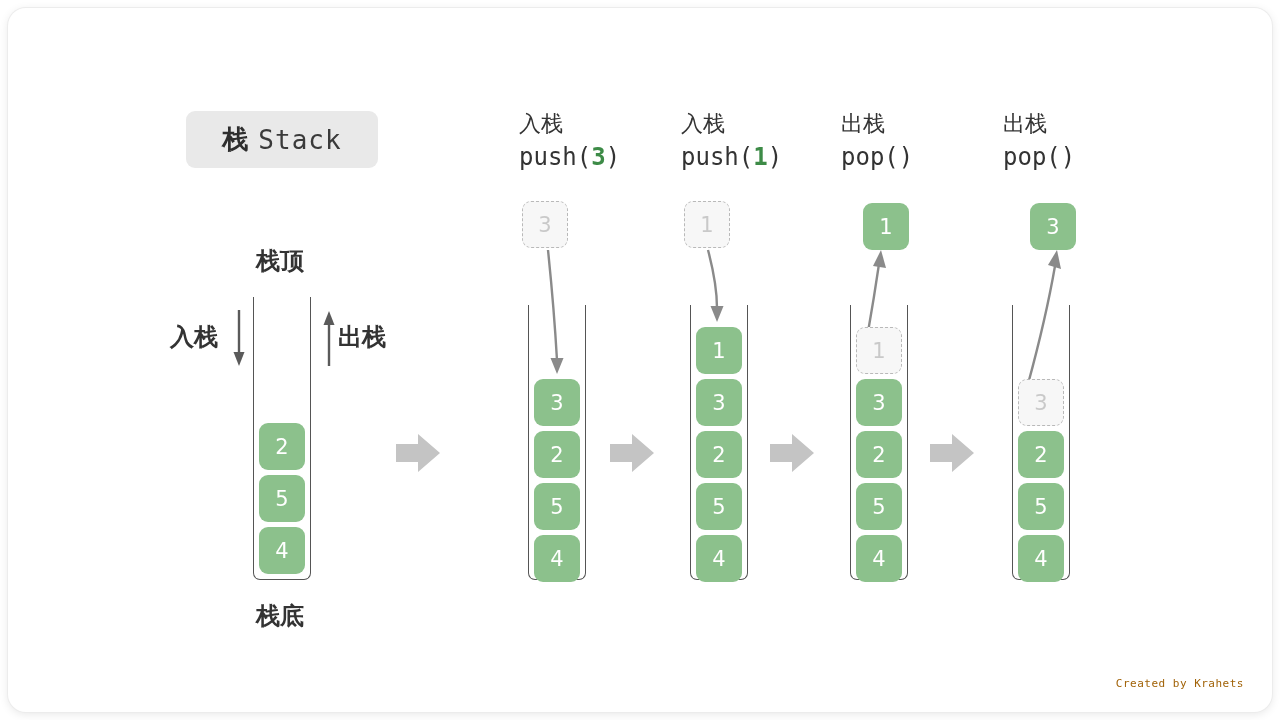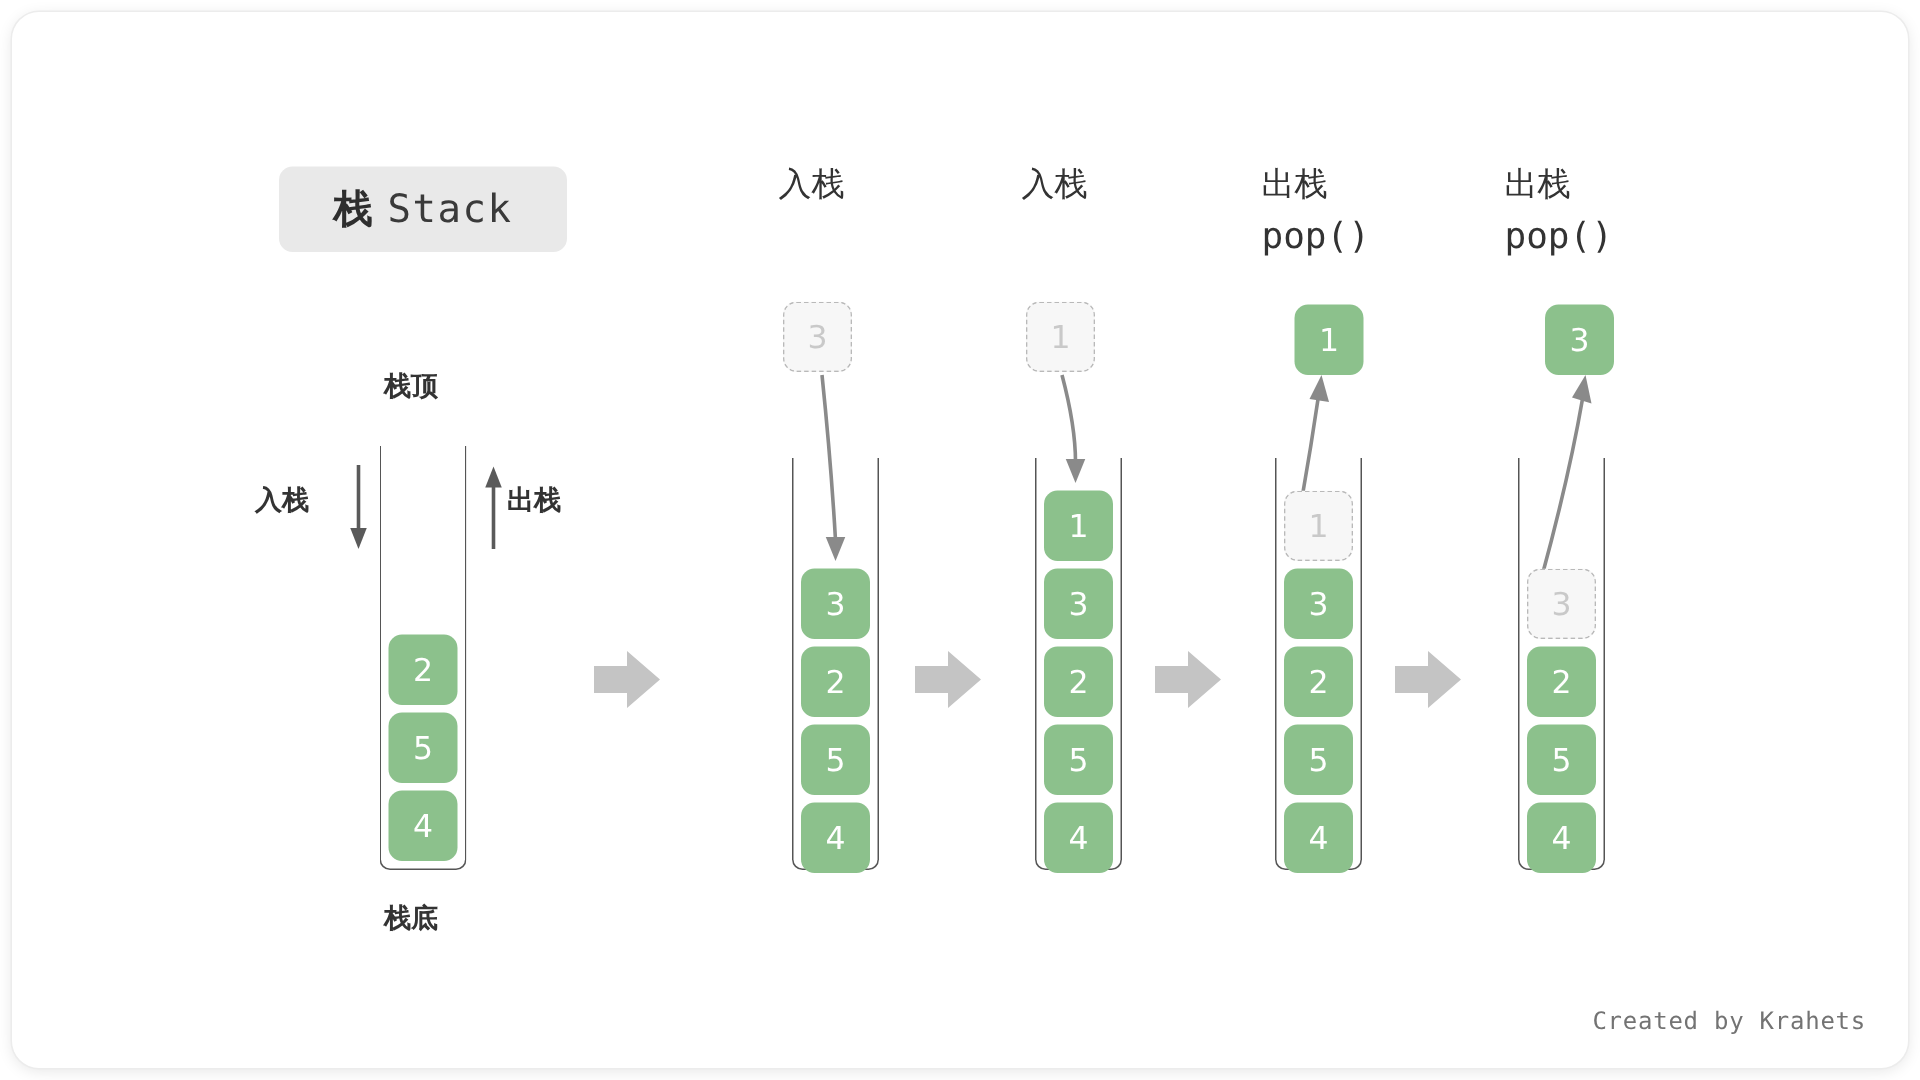--- a/index.html
+++ b/index.html
@@ -55,21 +55,21 @@
     font-family: "DejaVu Sans Mono", monospace;
     font-size: 26px;
     color: #3a3a3a;
     letter-spacing: 1px;
   }
 
   
   .cn-label {
     position: absolute;
     font-family: "DejaVu Sans", sans-serif;
-    font-size: 18px;
+    font-size: 24px;
     font-weight: bold;
     color: #333333;
     white-space: nowrap;
   }
   .top-label  { left: 248px; top: 237px; }
   .bot-label  { left: 248px; top: 592px; }
   .push-side  { left: 162px; top: 313px; }
   .pop-side   { left: 330px; top: 313px; }
 
   
@@ -137,22 +137,22 @@
     width: 46px;
     height: 42px;
   }
 
   
   .watermark {
     position: absolute;
     right: 28px;
     bottom: 22px;
     font-family: "DejaVu Sans Mono", monospace;
-    font-size: 16px;
-    color: #737373;
+    font-size: 11px;
+    color: #a16207;
     letter-spacing: 0.5px;
   }
 
   svg { overflow: visible; }
 </style>
 </head>
 <body>
 
 <div class="page">
 <div class="canvas">
@@ -180,38 +180,40 @@
   <div class="cell solid" style="left:251px;top:415px">2</div>
   <div class="cell solid" style="left:251px;top:467px">5</div>
   <div class="cell solid" style="left:251px;top:519px">4</div>
 
   <svg class="flow-arrow" style="left:388px;top:424px">
     <polygon points="0,12 22,12 22,2 44,21 22,40 22,30 0,30" fill="#c4c4c4"></polygon>
   </svg>
 
   <div class="col-head" style="left:511px">
     <div class="cn">入栈</div>
+    <div class="op"><span>push(</span><span class="arg">3</span><span>)</span></div>
   </div>
   <div class="cell ghost" style="left:514px;top:193px">3</div>
   <svg style="position:absolute;left:520px;top:240px;width:46px;height:132px">
     <path d="M 20 2 Q 26 60 29 112" stroke="#8a8a8a" stroke-width="2.4" fill="none"></path>
     <polygon points="29,126 22.5,110 35.5,110" fill="#8a8a8a"></polygon>
   </svg>
   <div class="stack" style="left:520px;top:297px;height:275px"></div>
   <div class="cell solid" style="left:526px;top:371px">3</div>
   <div class="cell solid" style="left:526px;top:423px">2</div>
   <div class="cell solid" style="left:526px;top:475px">5</div>
   <div class="cell solid" style="left:526px;top:527px">4</div>
 
   <svg class="flow-arrow" style="left:602px;top:424px">
     <polygon points="0,12 22,12 22,2 44,21 22,40 22,30 0,30" fill="#c4c4c4"></polygon>
   </svg>
 
   <div class="col-head" style="left:673px">
     <div class="cn">入栈</div>
+    <div class="op"><span>push(</span><span class="arg">1</span><span>)</span></div>
   </div>
   <div class="cell ghost" style="left:676px;top:193px">1</div>
   <svg style="position:absolute;left:682px;top:240px;width:46px;height:82px">
     <path d="M 18 2 Q 27 36 27 60" stroke="#8a8a8a" stroke-width="2.4" fill="none"></path>
     <polygon points="27,74 20.5,58 33.5,58" fill="#8a8a8a"></polygon>
   </svg>
   <div class="stack" style="left:682px;top:297px;height:275px"></div>
   <div class="cell solid" style="left:688px;top:319px">1</div>
   <div class="cell solid" style="left:688px;top:371px">3</div>
   <div class="cell solid" style="left:688px;top:423px">2</div>

